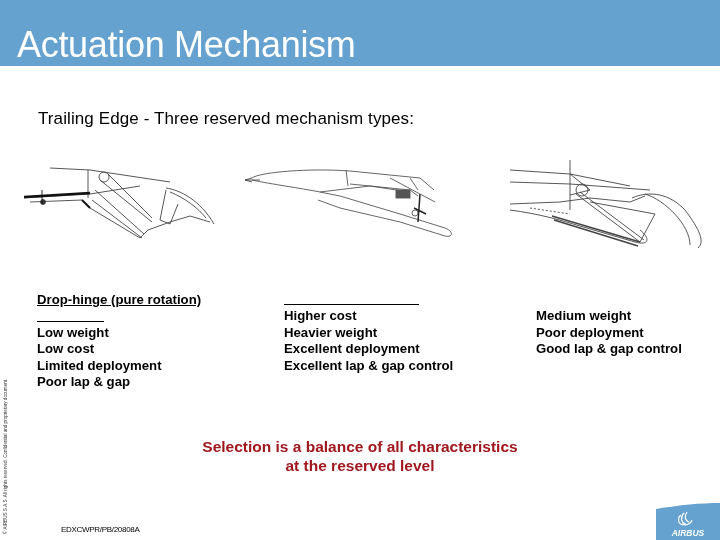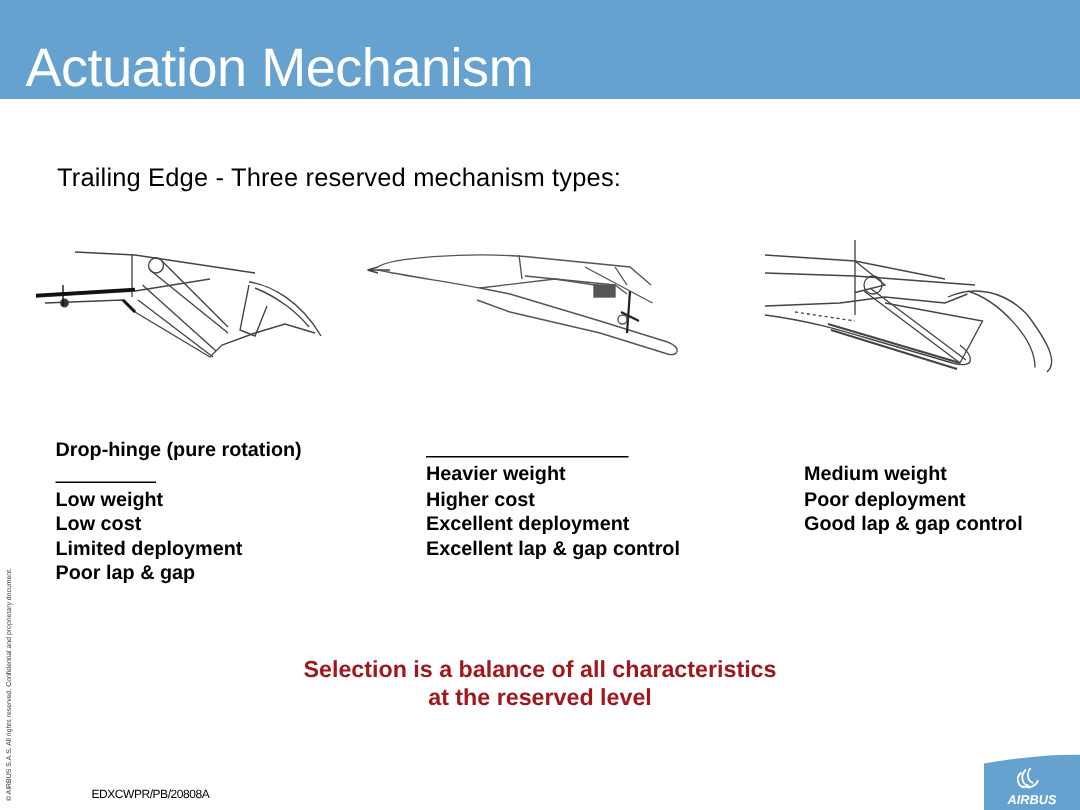--- a/index.html
+++ b/index.html
@@ -21,21 +21,21 @@
       font-size: 17px; color: #000; letter-spacing: 0.1px;
     }
     .figure { position: absolute; }
     .fig1 { left: 20px; top: 160px; width: 240px; height: 100px; }
     .fig2 { left: 250px; top: 150px; width: 250px; height: 110px; }
     .fig3 { left: 490px; top: 150px; width: 230px; height: 110px; }
     .col {
       position: absolute; top: 292px;
       font-size: 13.2px; font-weight: bold; color: #000; line-height: 16.5px;
     }
-    .col .head { display: block; }
+    .col .head { text-decoration: underline; display: block; }
     .col .rule { display: block; height: 16px; position: relative; }
     .col .rule span { position: absolute; left: 0; top: 12px; height: 1px; background: #000; }
     .col1 { left: 37px; }
     .col2 { left: 284px; }
     .col3 { left: 536px; }
     .conclusion {
       position: absolute; left: 160px; width: 400px; top: 409px;
       text-align: center; color: #a0171d; font-weight: bold; font-size: 15.5px;
       line-height: 19px;
       margin-top: 28px;
@@ -121,22 +121,22 @@
   <div>Low weight</div>
   <div>Low cost</div>
   <div>Limited deployment</div>
   <div>Poor lap &amp; gap</div>
 </div>
 
 <div class="col col2">
   <span class="rule">
       <span style="width:135px"></span>
     </span>
+  <div>Higher cost</div>
   <div>Heavier weight</div>
-  <div>Higher cost</div>
   <div>Excellent deployment</div>
   <div>Excellent lap &amp; gap control</div>
 </div>
 
 <div class="col col3">
   <span class="rule"></span>
   <div>Medium weight</div>
   <div>Poor deployment</div>
   <div>Good lap &amp; gap control</div>
 </div>

